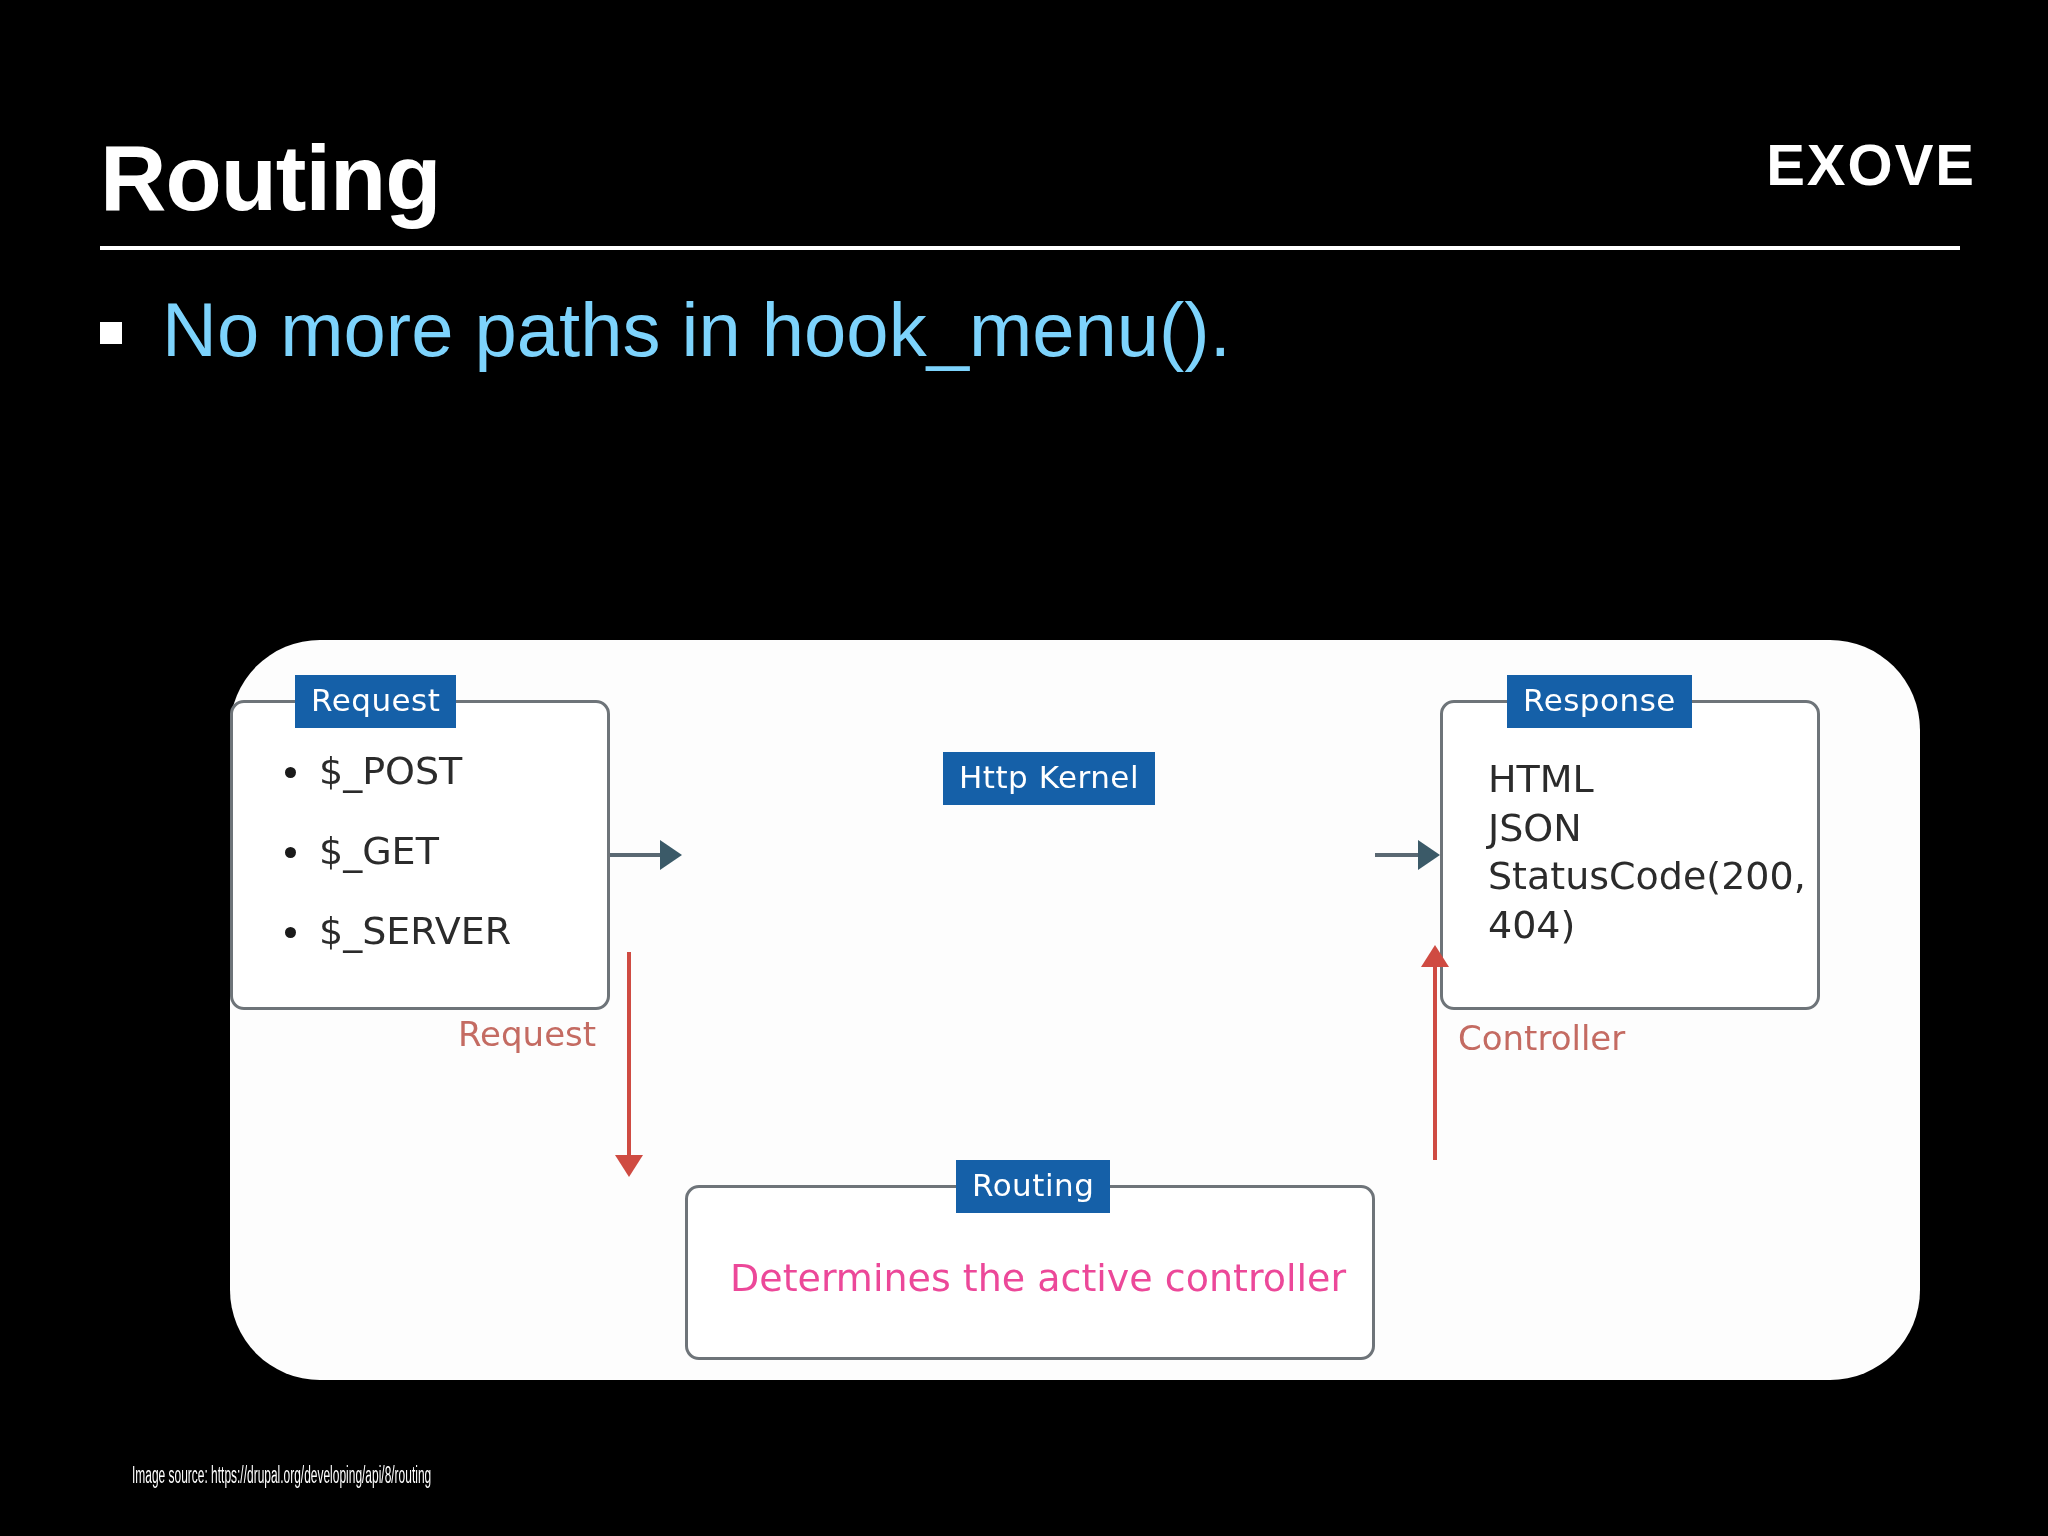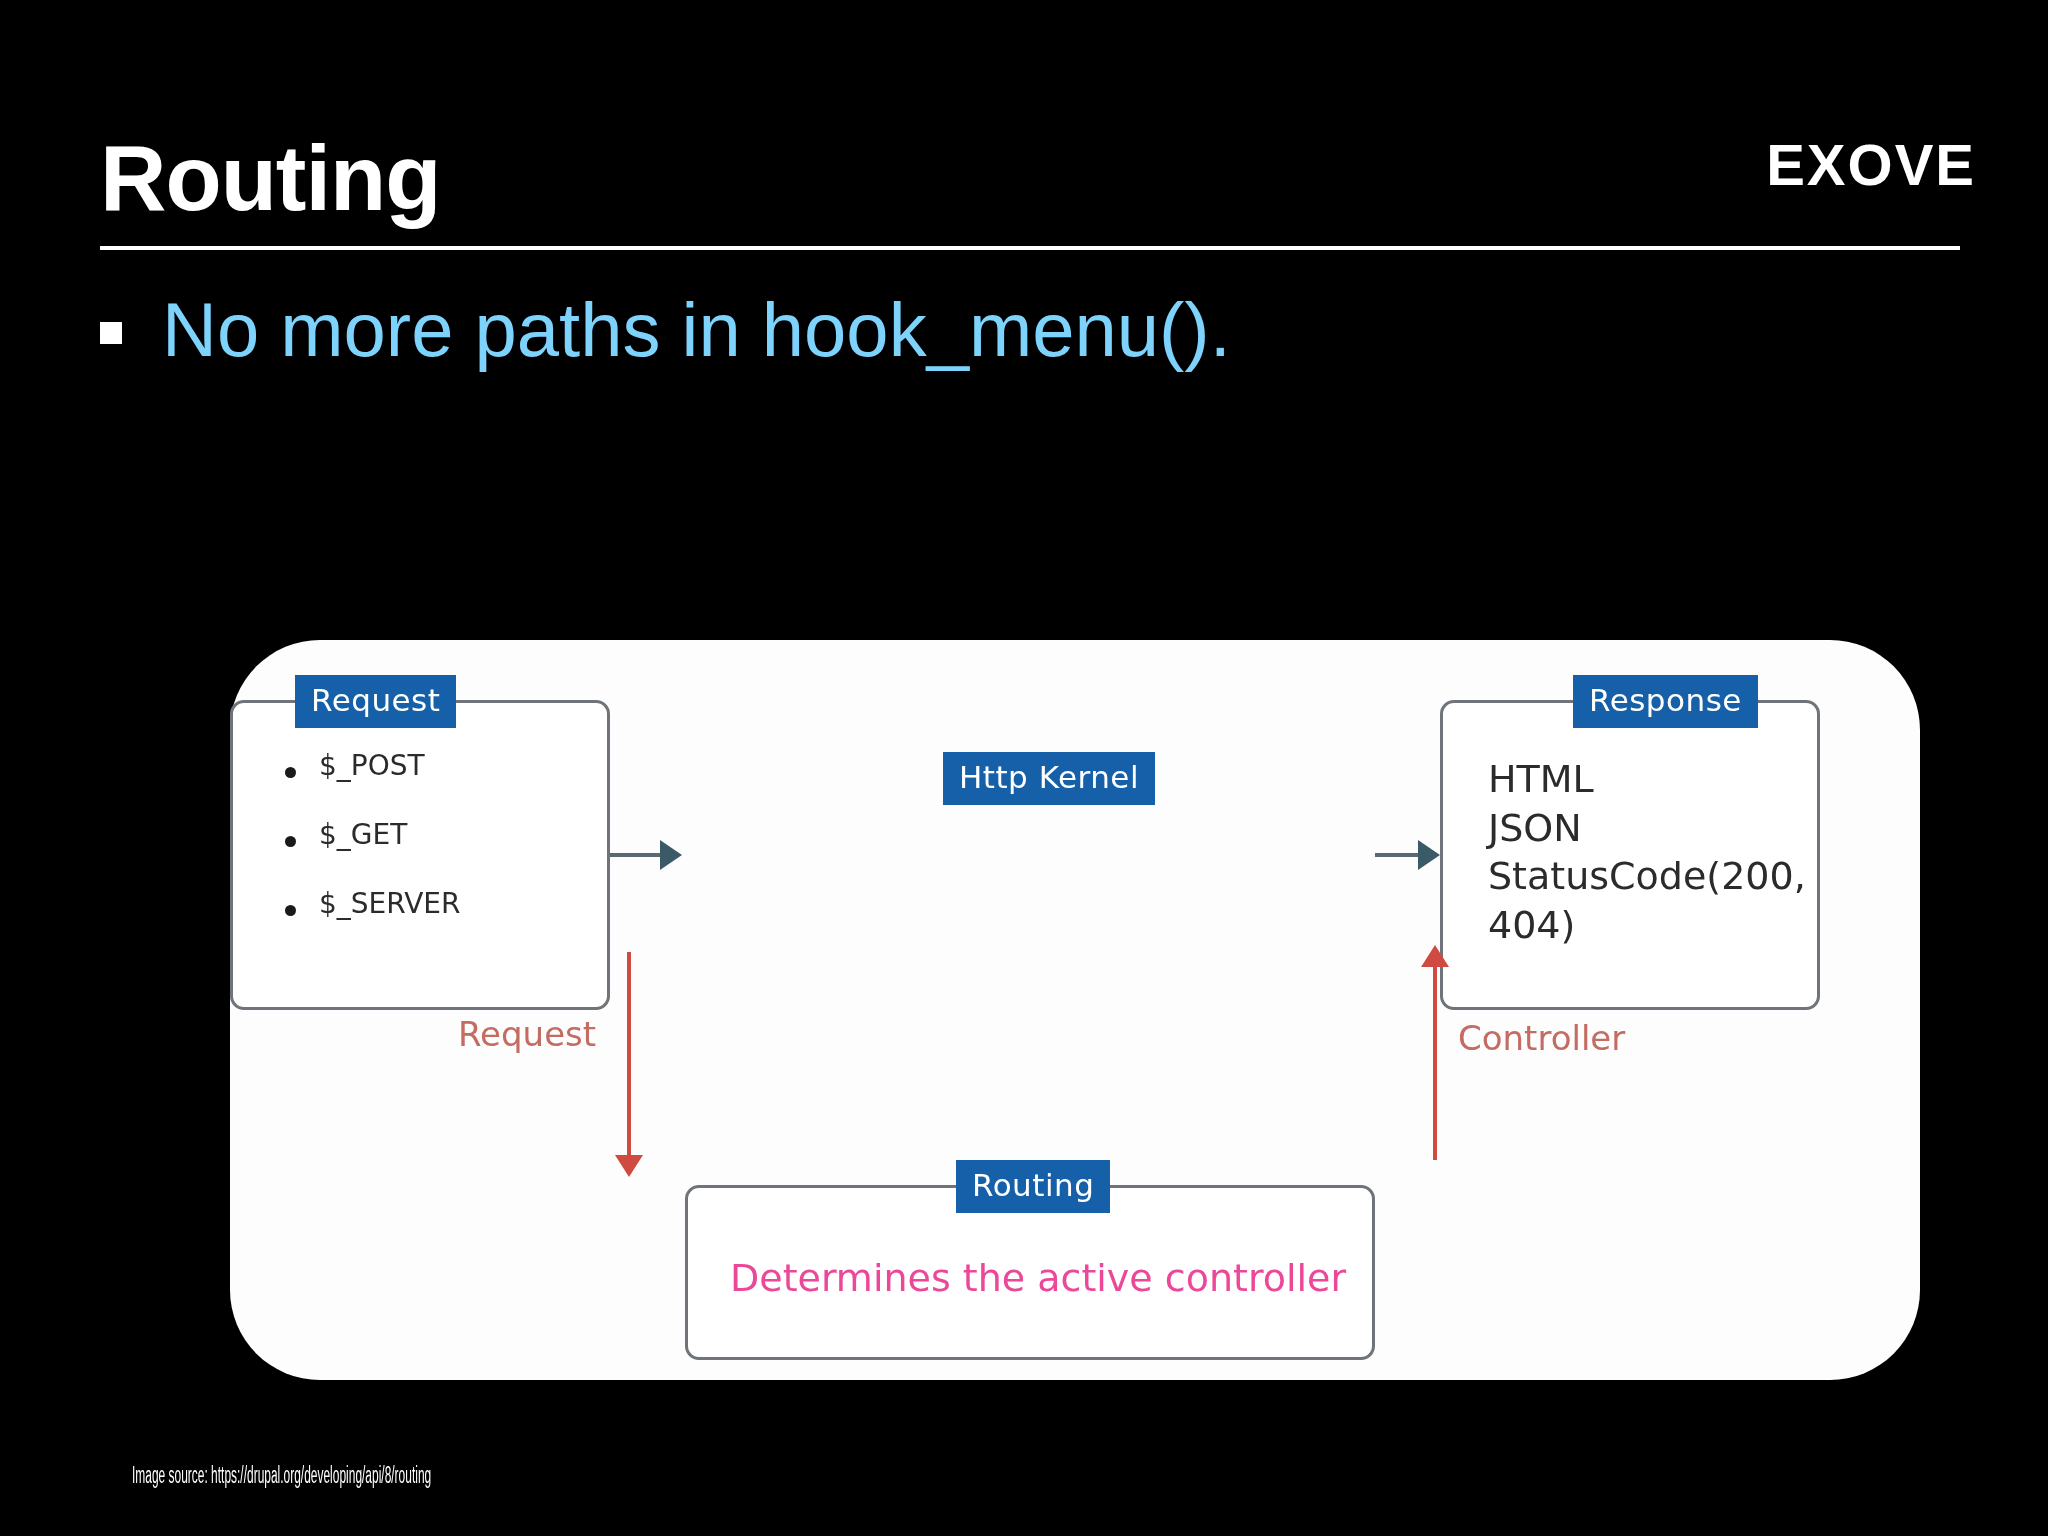--- a/index.html
+++ b/index.html
@@ -111,33 +111,33 @@
     z-index: 5;
   }
 
   .box-request  { left: 0px;    top: 60px;  width: 380px; height: 310px; }
   .box-kernel   { left: 455px;  top: 125px; width: 690px; height: 185px; }
   .box-response { left: 1210px; top: 60px;  width: 380px; height: 310px; padding-left: 48px; }
   .box-routing  { left: 455px;  top: 545px; width: 690px; height: 175px; }
 
   .lbl-request  { left: 65px;   top: 35px;  }
   .lbl-kernel   { left: 713px;  top: 100px; margin-top: 12px; }
-  .lbl-response { left: 1343px; top: 35px;  }
+  .lbl-response { left: 1277px; top: 35px;  }
   .lbl-routing  { left: 726px;  top: 520px; }
 
   .dlist {
     margin: 0;
     padding: 0;
     list-style: none;
     position: absolute;
     left: 48px;
     top: 46px;
   }
   .dlist li {
-    font-size: 28px;
+    font-size: 38px;
     color: #2b2b2b;
     font-family: "DejaVu Sans", sans-serif;
     margin-bottom: 36px;
     position: relative;
     padding-left: 38px;
     white-space: nowrap;
   }
   .dlist li::before {
     content: "";
     position: absolute;

